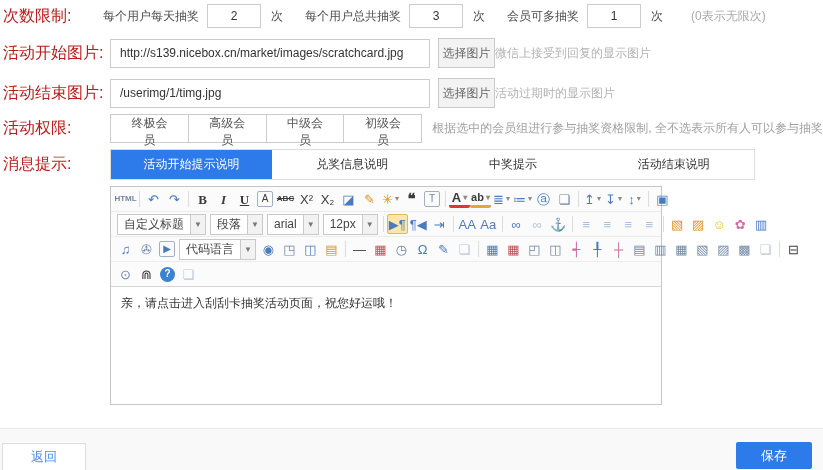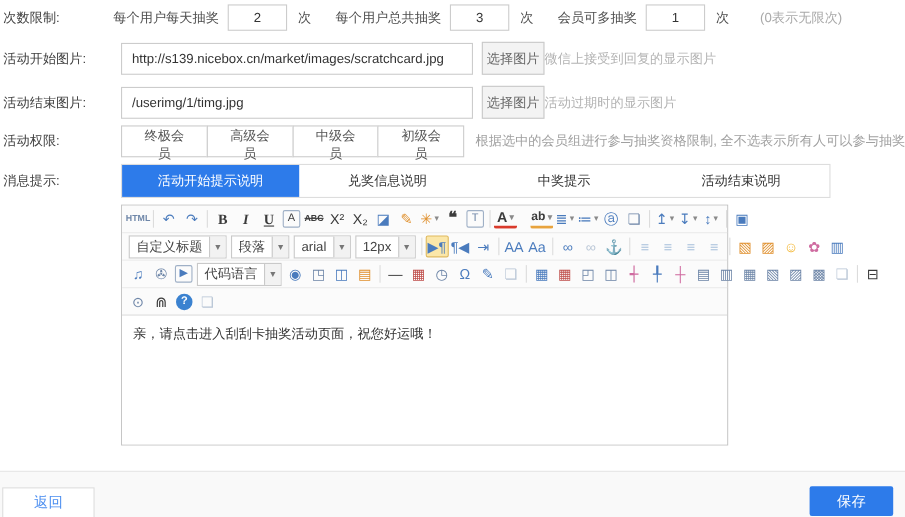--- a/index.html
+++ b/index.html
@@ -1,21 +1,21 @@
 <!DOCTYPE html>
 <html><head>
 <meta charset="utf-8">
 <style>
   * { margin:0; padding:0; box-sizing:border-box; }
   html,body { background:#fff; }
   body { font-family:"Liberation Sans", sans-serif; font-size:12px; color:#333; }
   .page { position:relative; width:823px; height:470px; background:#fff; overflow:hidden; }
 
   .frow { position:absolute; left:0; right:0; display:flex; align-items:center; }
-  .flabel { position:absolute; left:3px; color:#404040; font-size:12px; white-space:nowrap; }
+  .flabel { position:absolute; left:3px; color:#b91c1c; font-size:16px; white-space:nowrap; }
   .fcontent { display:flex; align-items:center; }
 
   
   .row-limits { top:2px; height:28px; }
   .row-limits .fcontent { margin-left:103px; }
   .inline-lbl { color:#4d4d4d; white-space:nowrap; }
   input.num { width:54px; height:24px; border:1px solid #ccc; text-align:center;
               font-size:12px; color:#333; margin:0 10px 0 8px; font-family:"Liberation Sans",sans-serif; }
   .unit { color:#4d4d4d; margin-right:22px; }
   .limits-hint { color:#a9a9a9; margin-left:6px; }
@@ -52,21 +52,21 @@
   .trow:last-of-type { border-bottom:1px solid #d6d6d6; }
   .ti { min-width:21px; height:20px; display:flex; align-items:center; justify-content:center;
         font-size:13px; line-height:1; cursor:pointer; border-radius:2px; padding:0 1px; white-space:nowrap; }
   .ti.small { font-size:8px; font-weight:bold; letter-spacing:0; }
   .ti.strike { text-decoration:line-through; font-size:8px; font-weight:bold; }
   .ti.bold { font-weight:bold; font-family:"Liberation Serif",serif; }
   .ti.ital { font-style:italic; font-family:"Liberation Serif",serif; font-weight:bold; }
   .ti.und { text-decoration:underline; font-family:"Liberation Serif",serif; font-weight:bold; }
   .ti.boxed { border:1px solid #9fb0c6; font-size:10px; height:16px; min-width:16px; margin:0 2px; }
   .ti.fc { border-bottom:3px solid #d93a2b; height:17px; font-weight:bold; }
-  .ti.hl { border-bottom:3px solid #e8a33d; height:17px; font-weight:bold; font-size:11px;margin-left:12px; }
+  .ti.hl { border-bottom:3px solid #e8a33d; height:17px; font-weight:bold; font-size:11px; }
   .ti.act { background:#fbe7a9; border:1px solid #dfb95f; }
   .ti.circ { background:#3b82d0; color:#fff; border-radius:50%; min-width:15px; width:15px; height:15px;
              font-size:10px; font-weight:bold; margin:0 3px; }
   .ti.quote { font-weight:bold; font-size:15px; font-family:"Liberation Serif",serif; }
   .dd::after { content:"▾"; font-size:8px; color:#8a8a8a; margin-left:2px; }
   .c-dark { color:#3b3b3b; } .c-blue { color:#4a7bbd; } .c-steel { color:#6e86a8; }
   .c-orange { color:#e0912f; } .c-red { color:#c0504d; } .c-yellow { color:#f2b32a; }
   .c-pink { color:#cf6ba0; } .c-faded { color:#b9c6d6; } .c-ltblue { color:#a8c0dc; }
   .sep { width:1px; height:16px; background:#dcdcdc; margin:0 3px; flex:none; }
   .sel { display:flex; align-items:center; height:21px; border:1px solid #c9c9c9; background:#fff;

